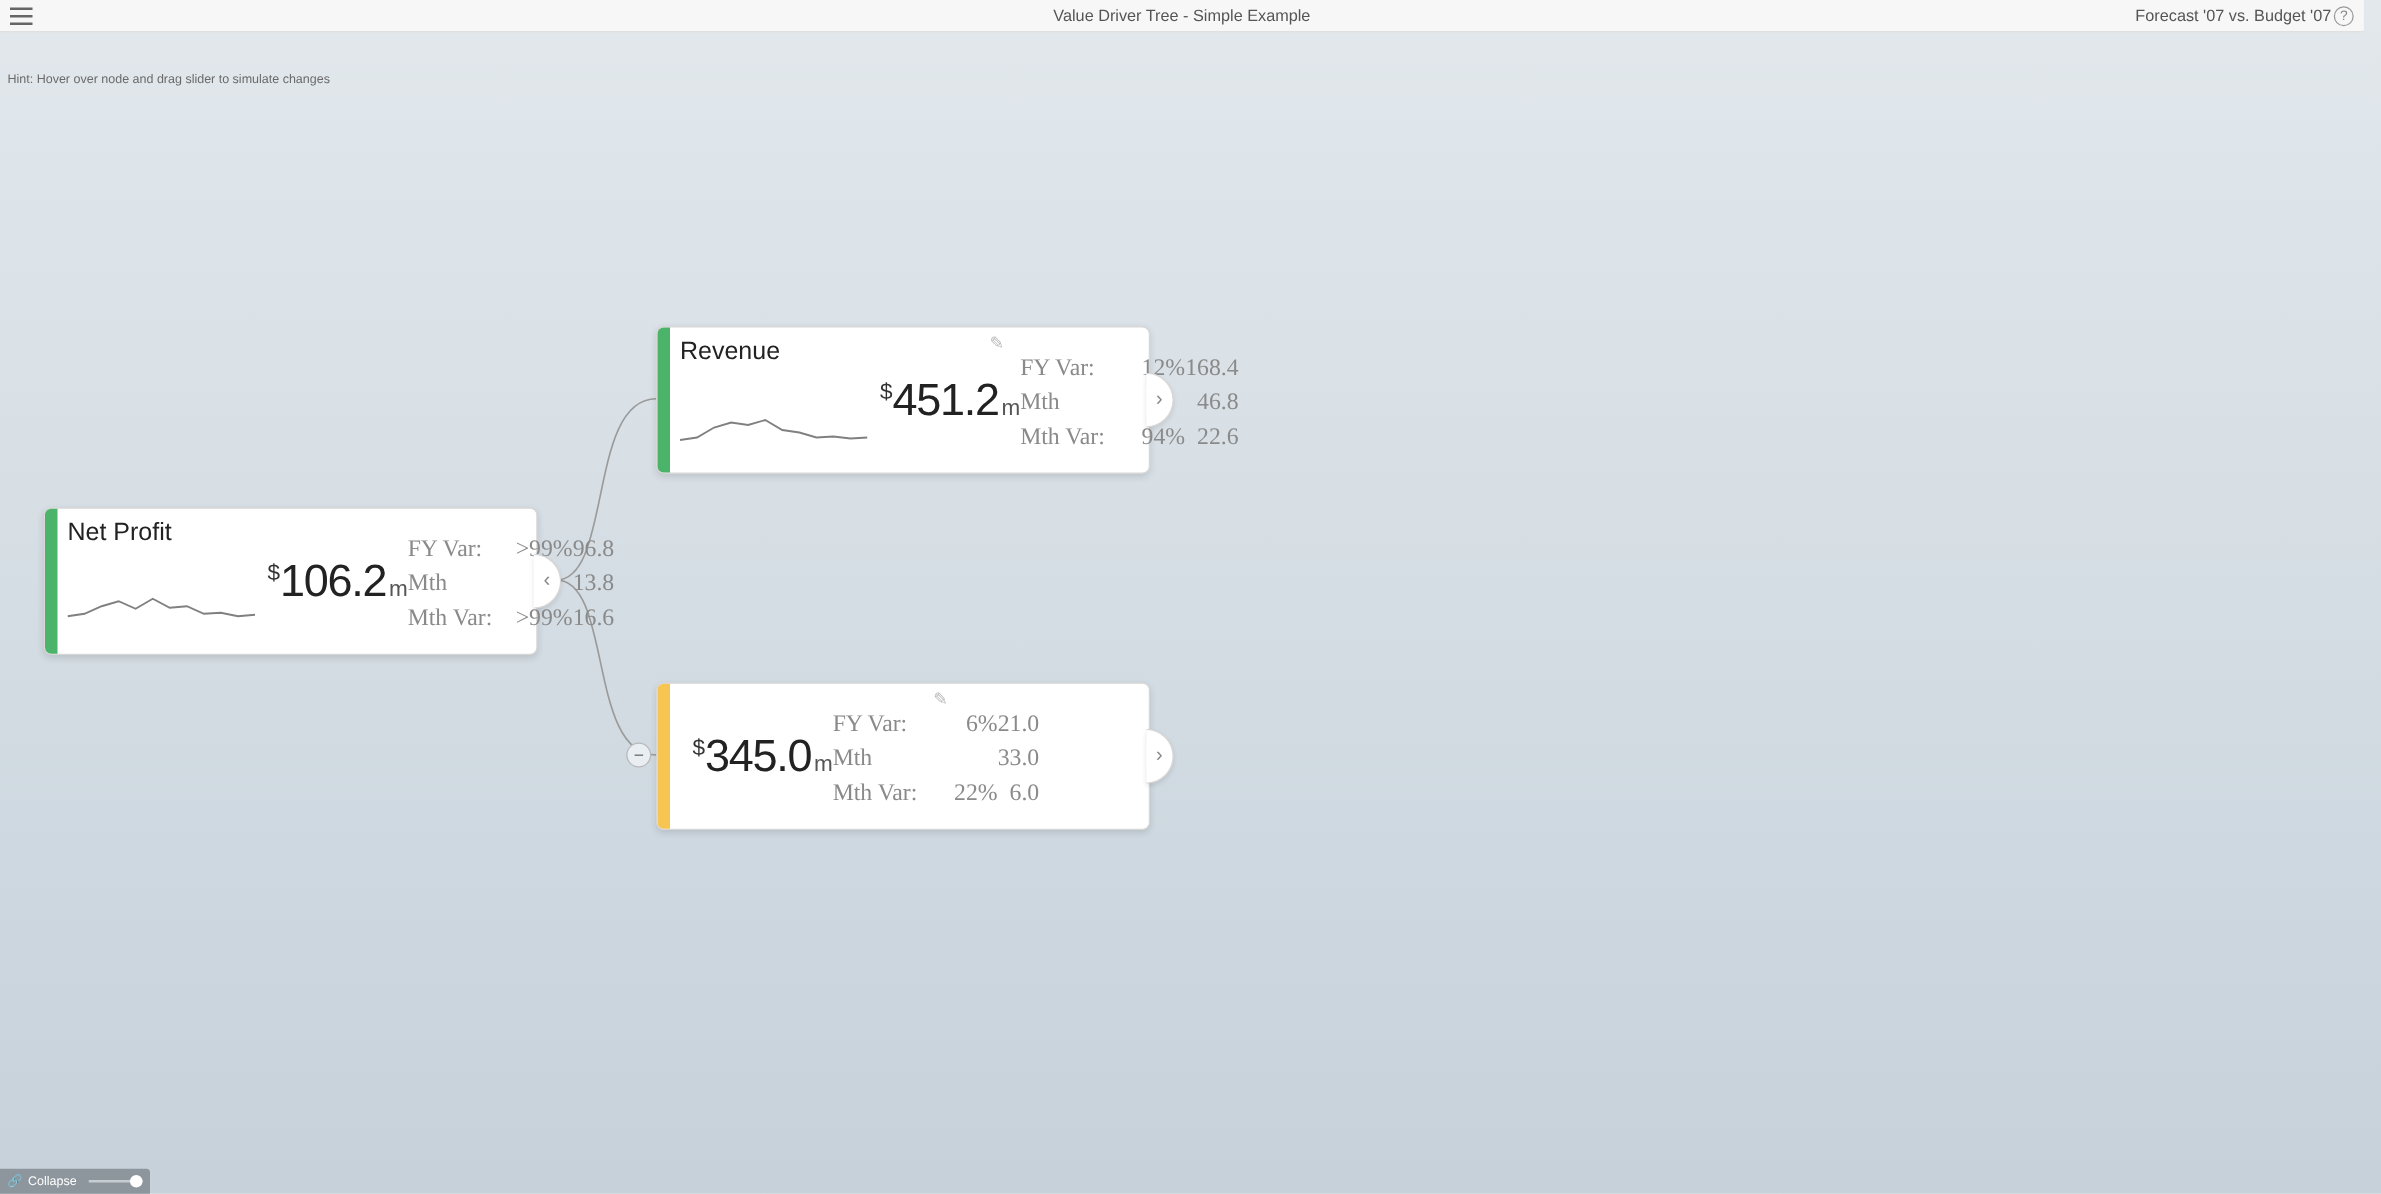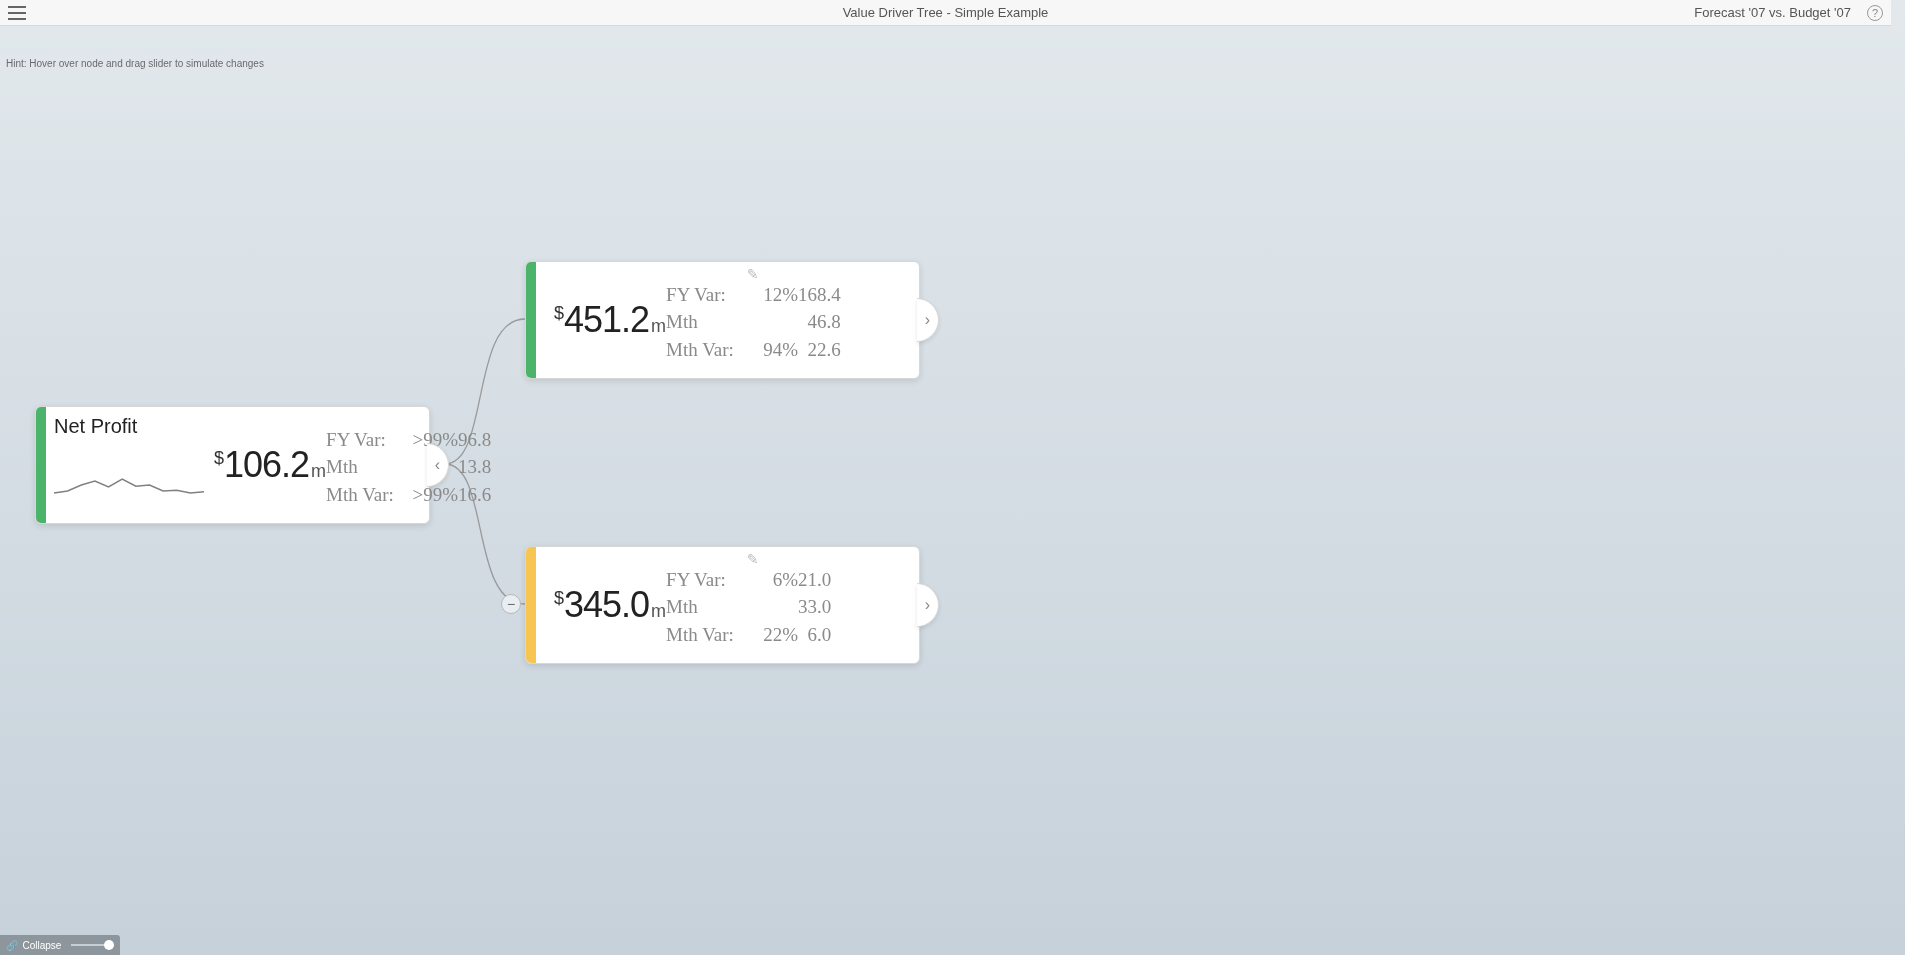--- a/index.html
+++ b/index.html
@@ -32,21 +32,21 @@
   .header .center {
     position: absolute;
     left: 50%;
     transform: translateX(-50%);
     font-size: 13px;
     color: #555;
   }
   .header .right {
     display: flex;
     align-items: center;
-    gap: 16px;
+    gap: 2px;
     font-size: 13px;
     color: #555;
     justify-content: space-between;
   }
   .hamburger {
     width: 18px; height: 14px;
     display: flex; flex-direction: column; justify-content: space-between;
     cursor: pointer;
   }
   .hamburger span { display: block; height: 2px; background: #666; }
@@ -318,20 +318,26 @@
         </div>
       </div>
     </div>
     <div class="chev-tab chev-left-tab">‹</div>
   </div>
 
   <div class="node" style="left:525px; top:235px;">
     <div class="stripe" style="background:#4bb36a"></div>
     <div class="body">
       <span class="pencil">✎</span>
+      <div class="leftcol">
+        <div class="title">Revenue</div>
+        <svg class="spark" viewBox="0 0 150 40">
+          <polyline fill="none" stroke="#808080" stroke-width="1.5" points="0.0,26.0 13.6,24.0 27.3,16.0 40.9,12.0 54.5,14.0 68.2,10.0 81.8,18.0 95.5,20.0 109.1,24.0 122.7,23.2 136.4,24.8 150.0,24.0"></polyline>
+        </svg>
+      </div>
       <div class="rightcol">
         <div class="bigval">
           <span class="sym">$</span><span class="num">451.2</span><span class="unit">m</span>
         </div>
         <div class="metrics">
           <div class="row">
               <span class="label">FY Var:</span>
               <span class="pct">12%</span>
               <span class="val">168.4</span>
             </div>

